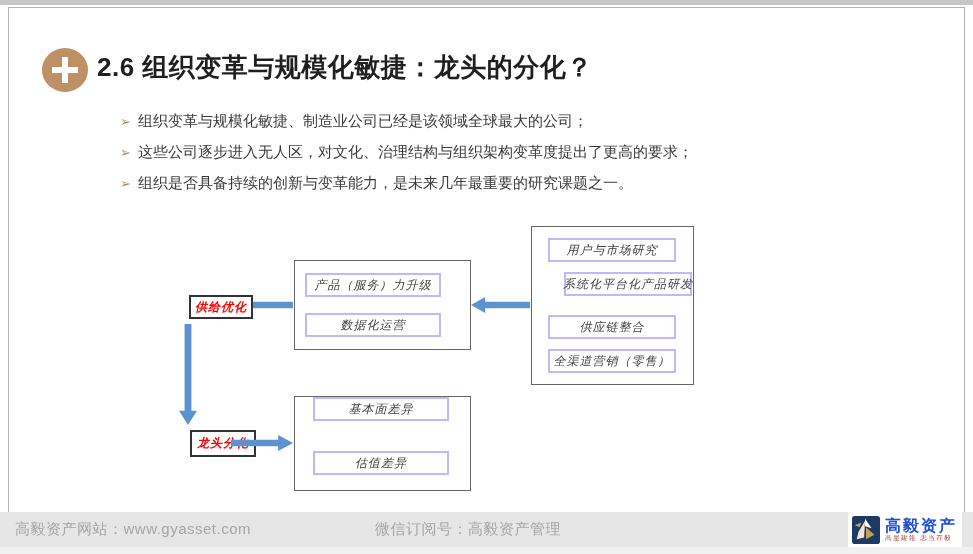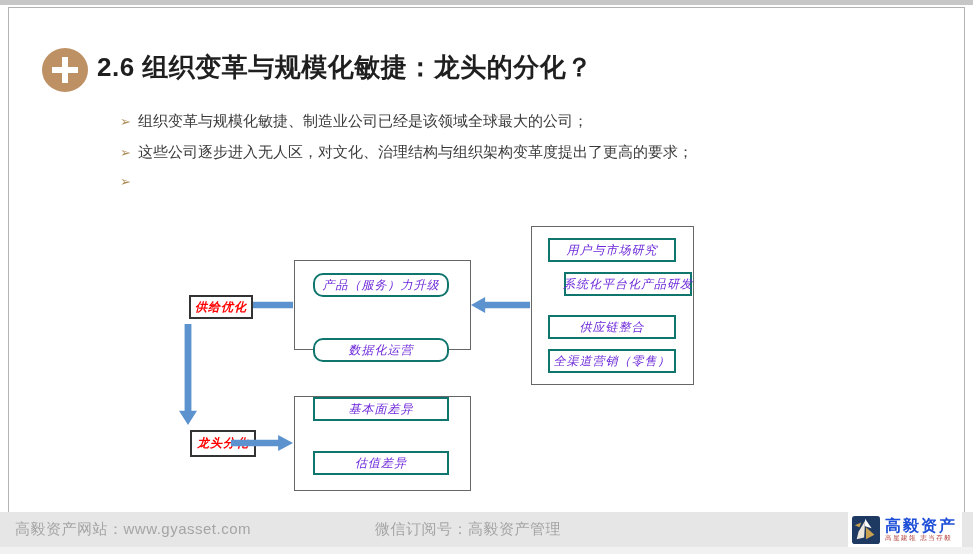--- a/index.html
+++ b/index.html
@@ -23,40 +23,40 @@
     font-size:26px;font-weight:bold;color:#1f1f1f;letter-spacing:0.5px;
   }
   
   .bullet{position:absolute;left:111px;width:820px;font-size:15px;color:#3a3a3a;display:flex;align-items:baseline;}
   .bullet .marker{color:#ad8b54;font-size:13px;margin-right:7px;flex:none;}
   .b1{top:104px;} .b2{top:135px;} .b3{top:166px;}
   
   .kai{font-family:"DejaVu Serif","Liberation Serif",serif;font-style:italic;}
   .group{position:absolute;background:#ffffff;border:1px solid #666666;}
   .dbox{
-    position:absolute;background:#ffffff;border:2px solid #0f766e;
+    position:absolute;background:#ffffff;border:2px solid #c4b5fd;
     display:flex;align-items:center;justify-content:center;
-    font-size:12px;color:#6d28d9;letter-spacing:1px;white-space:nowrap;
+    font-size:12px;color:#404040;letter-spacing:1px;white-space:nowrap;
   }
   .redbox{
     position:absolute;background:#ffffff;border:2px solid #333333;
     display:flex;align-items:center;justify-content:center;
     font-size:12px;font-weight:bold;color:#ff0000;letter-spacing:1px;white-space:nowrap;margin-left:32px;
   }
   .arrow{position:absolute;background:#5c93ce;}
   .arrow-left {clip-path:polygon(0% 50%,24% 0%,24% 30%,100% 30%,100% 70%,24% 70%,24% 100%);}
   .arrow-right{clip-path:polygon(100% 50%,76% 0%,76% 30%,0% 30%,0% 70%,76% 70%,76% 100%);}
   .arrow-down {clip-path:polygon(50% 100%,0% 86%,31% 86%,31% 0%,69% 0%,69% 86%,100% 86%);}
   
   .group-right{left:522px;top:218px;width:161px;height:157px;}
   .group-right .dbox{left:16px;width:124px;height:20px;}
   .gr-1{top:11px;} .gr-2{top:45px;margin-left:16px;} .gr-3{top:88px;} .gr-4{top:122px;}
   .group-mid{left:285px;top:252px;width:175px;height:88px;}
-  .group-mid .dbox{left:18px;width:132px;height:20px;border-radius:10px;}
-  .gm-1{top:12px;} .gm-2{top:52px;margin-top:25px;}
+  .group-mid .dbox{left:10px;width:132px;height:20px;}
+  .gm-1{top:12px;} .gm-2{top:52px;}
   .group-low{left:285px;top:388px;width:175px;height:93px;}
   .group-low .dbox{left:18px;width:132px;height:20px;}
   .gl-1{top:0;} .gl-2{top:54px;}
   .arrow-1{left:462px;top:289px;width:59px;height:16px;}
   .arrow-2{left:215px;top:289px;width:69px;height:16px;}
   .arrow-3{left:222px;top:427px;width:62px;height:16px;}
   .arrow-4{left:170px;top:316px;width:18px;height:101px;}
   .red-top{left:148px;top:287px;width:60px;height:20px;}
   .red-bottom{left:149px;top:422px;width:62px;height:23px;}
   
@@ -89,20 +89,21 @@
   <div class="bullet b1">
     <span class="marker">➢</span>
     <span>组织变革与规模化敏捷、制造业公司已经是该领域全球最大的公司；</span>
   </div>
   <div class="bullet b2">
     <span class="marker">➢</span>
     <span>这些公司逐步进入无人区，对文化、治理结构与组织架构变革度提出了更高的要求；</span>
   </div>
   <div class="bullet b3">
     <span class="marker">➢</span>
+    <span>组织是否具备持续的创新与变革能力，是未来几年最重要的研究课题之一。</span>
   </div>
 
   <div class="group group-right">
     <div class="dbox kai gr-1">用户与市场研究</div>
     <div class="dbox kai gr-2">系统化平台化产品研发</div>
     <div class="dbox kai gr-3">供应链整合</div>
     <div class="dbox kai gr-4">全渠道营销（零售）</div>
   </div>
 
   <div class="arrow arrow-left arrow-1"></div>

